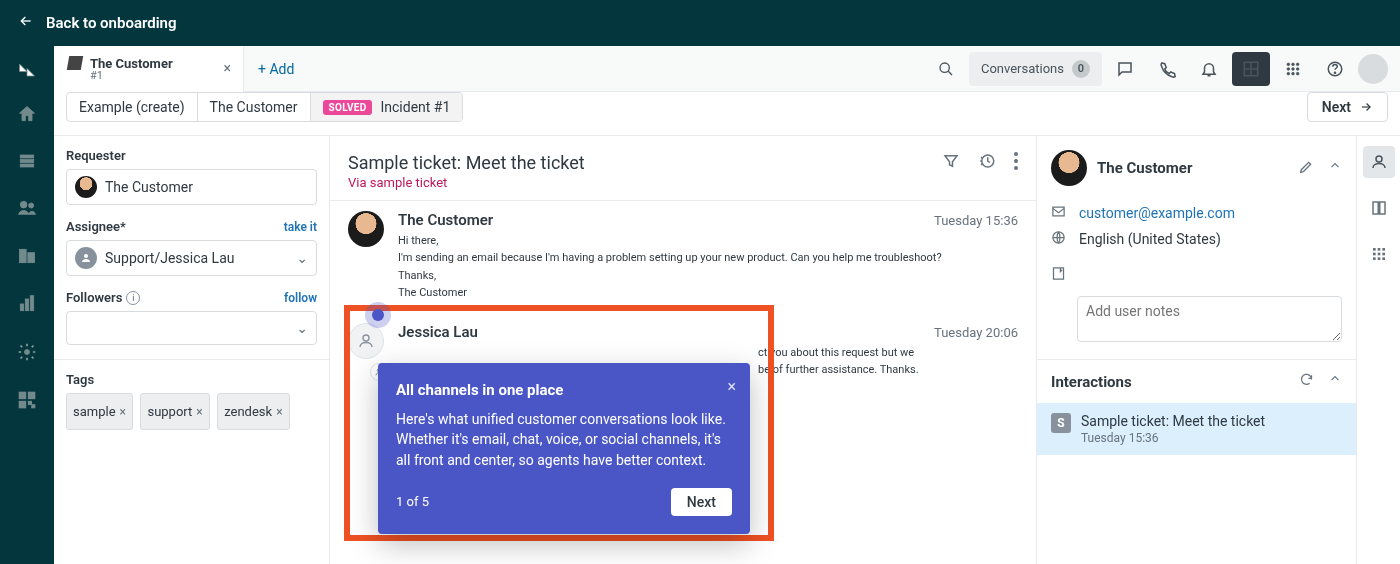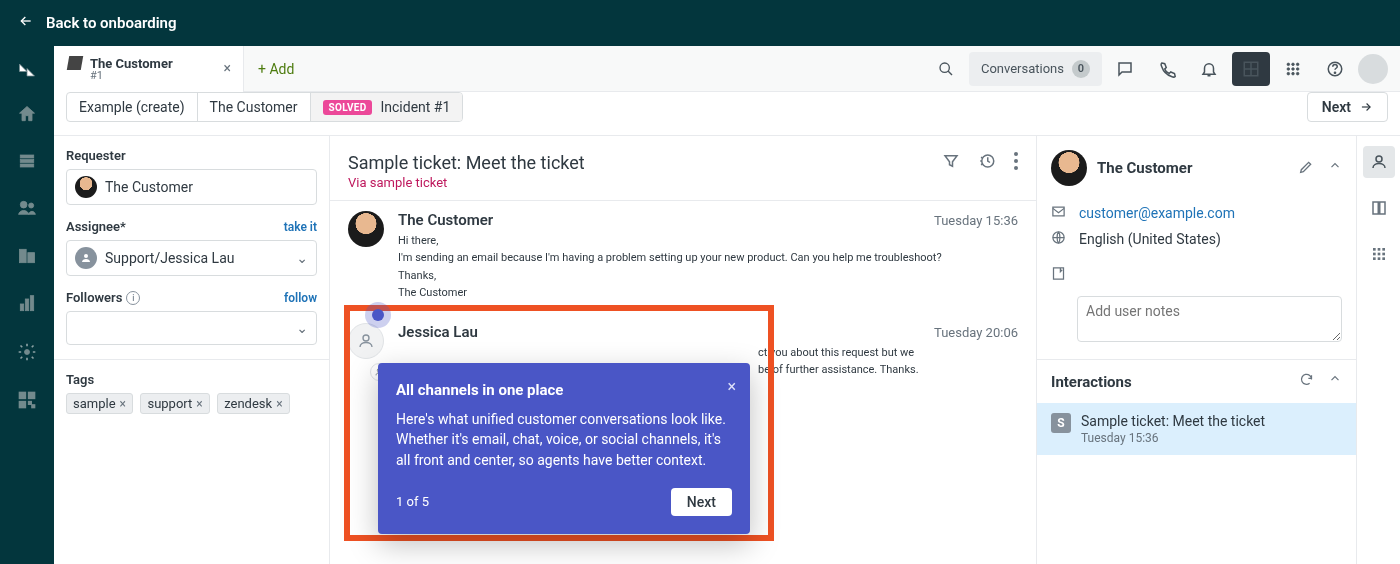--- a/index.html
+++ b/index.html
@@ -20,21 +20,21 @@
     .railL svg { stroke: #738a8d; fill: #738a8d; }
 
     .main { flex: 1; display: flex; flex-direction: column; min-width: 0; }
     .tabrow { height: 46px; border-bottom: 1px solid #e8eaed; display: flex; align-items: center; background: #f8f9f9; }
     .tabrow .tab { height: 46px; display: flex; flex-direction: column; justify-content: center; padding: 0 14px; border-right: 1px solid #e8eaed; background: #fff; min-width: 190px; position: relative; }
     .tabrow .tab .tabTop { display: flex; align-items: center; gap: 8px; }
     .tabrow .tab .tabIcon { width: 14px; height: 14px; background: #444; transform: skewX(-10deg); }
     .tabrow .tab .tabTitle { font-weight: 700; font-size: 13px; }
     .tabrow .tab .tabSub { font-size: 11px; color: #68737d; margin-left: 22px; margin-top: -2px; }
     .tabrow .tab .close { position: absolute; right: 12px; top: 14px; color: #68737d; font-size: 14px; cursor: pointer; }
-    .tabrow .add { padding: 0 14px; color: #4d7c0f; font-size: 14px; cursor: pointer; }
+    .tabrow .add { padding: 0 14px; color: #0369a1; font-size: 14px; cursor: pointer; }
     .tabrow .spacer { flex: 1; }
     .tabrow .rightBtns { display: flex; align-items: center; gap: 4px; padding-right: 12px; }
     .iconBtn { width: 38px; height: 34px; display: flex; align-items: center; justify-content: center; color: #49545c; border-radius: 4px; cursor: pointer; }
     .iconBtn svg { stroke: #49545c; }
     .convPill { background: #eceef0; height: 34px; display: flex; align-items: center; padding: 0 12px; border-radius: 4px; gap: 8px; font-size: 13px; color: #49545c; cursor: pointer; }
     .convPill .count { background: #c4cacc; border-radius: 50%; width: 18px; height: 18px; display: flex; align-items: center; justify-content: center; font-size: 11px; font-weight: 600; }
     .avatar { width: 30px; height: 30px; border-radius: 50%; background: #d8dcde; }
     .bigAvatar { width: 36px; height: 36px; border-radius: 50%; background: #333; flex-shrink: 0; overflow: hidden; display: flex; align-items: center; justify-content: center; }
     .avatarPlain { width: 36px; height: 36px; border-radius: 50%; background: #f1f2f3; border: 1px solid #e0e3e6; flex-shrink: 0; display: flex; align-items: center; justify-content: center; color: #68737d; }
 
@@ -48,21 +48,21 @@
 
     .content { flex: 1; display: flex; min-height: 0; }
 
     .leftPanel { width: 276px; border-right: 1px solid #e8eaed; padding: 12px; overflow: auto; }
     .fieldLabel { font-size: 13px; font-weight: 600; color: #2f3941; margin-bottom: 6px; display: flex; align-items: center; gap: 4px; }
     .fieldLink { font-size: 12px; color: #1f73b7; cursor: pointer; margin-left: auto; }
     .inputLike { border: 1px solid #d8dcde; border-radius: 4px; padding: 6px 8px; display: flex; align-items: center; gap: 8px; font-size: 14px; margin-bottom: 14px; min-height: 34px; cursor: pointer; position: relative; }
     .inputLike .chev { margin-left: auto; color: #68737d; }
     .smallAvatar { width: 22px; height: 22px; border-radius: 50%; background: #333; display: flex; align-items: center; justify-content: center; overflow: hidden; }
     .smallAvatar.grey { background: #87929d; color: #fff; font-size: 13px; }
-    .tag { background: #eceef0; border: 1px solid #d8dcde; border-radius: 3px; padding: 2px 6px; font-size: 13px; display: inline-flex; align-items: center; gap: 4px; margin-right: 4px; }
+    .tag { background: #eceef0; border: 1px solid #d8dcde; border-radius: 3px; padding: 10px 6px; font-size: 13px; display: inline-flex; align-items: center; gap: 4px; margin-right: 4px; }
     .tag .x { color: #68737d; cursor: pointer; font-size: 12px; }
     .infoCircle { width: 14px; height: 14px; border: 1px solid #87929d; border-radius: 50%; display: inline-flex; align-items: center; justify-content: center; font-size: 9px; color: #87929d; }
 
     .centerPanel { flex: 1; display: flex; flex-direction: column; min-width: 0; }
     .centerHead { padding: 16px 18px 10px; display: flex; align-items: flex-start; }
     .centerHead .titles { flex: 1; }
     .centerHead h2 { font-size: 18px; font-weight: 400; color: #2f3941; }
     .centerHead .sub { font-size: 13px; color: #be185d; margin-top: 2px; }
     .centerHead .actions { display: flex; gap: 18px; color: #68737d; }
     .centerHead .actions > div { cursor: pointer; }

